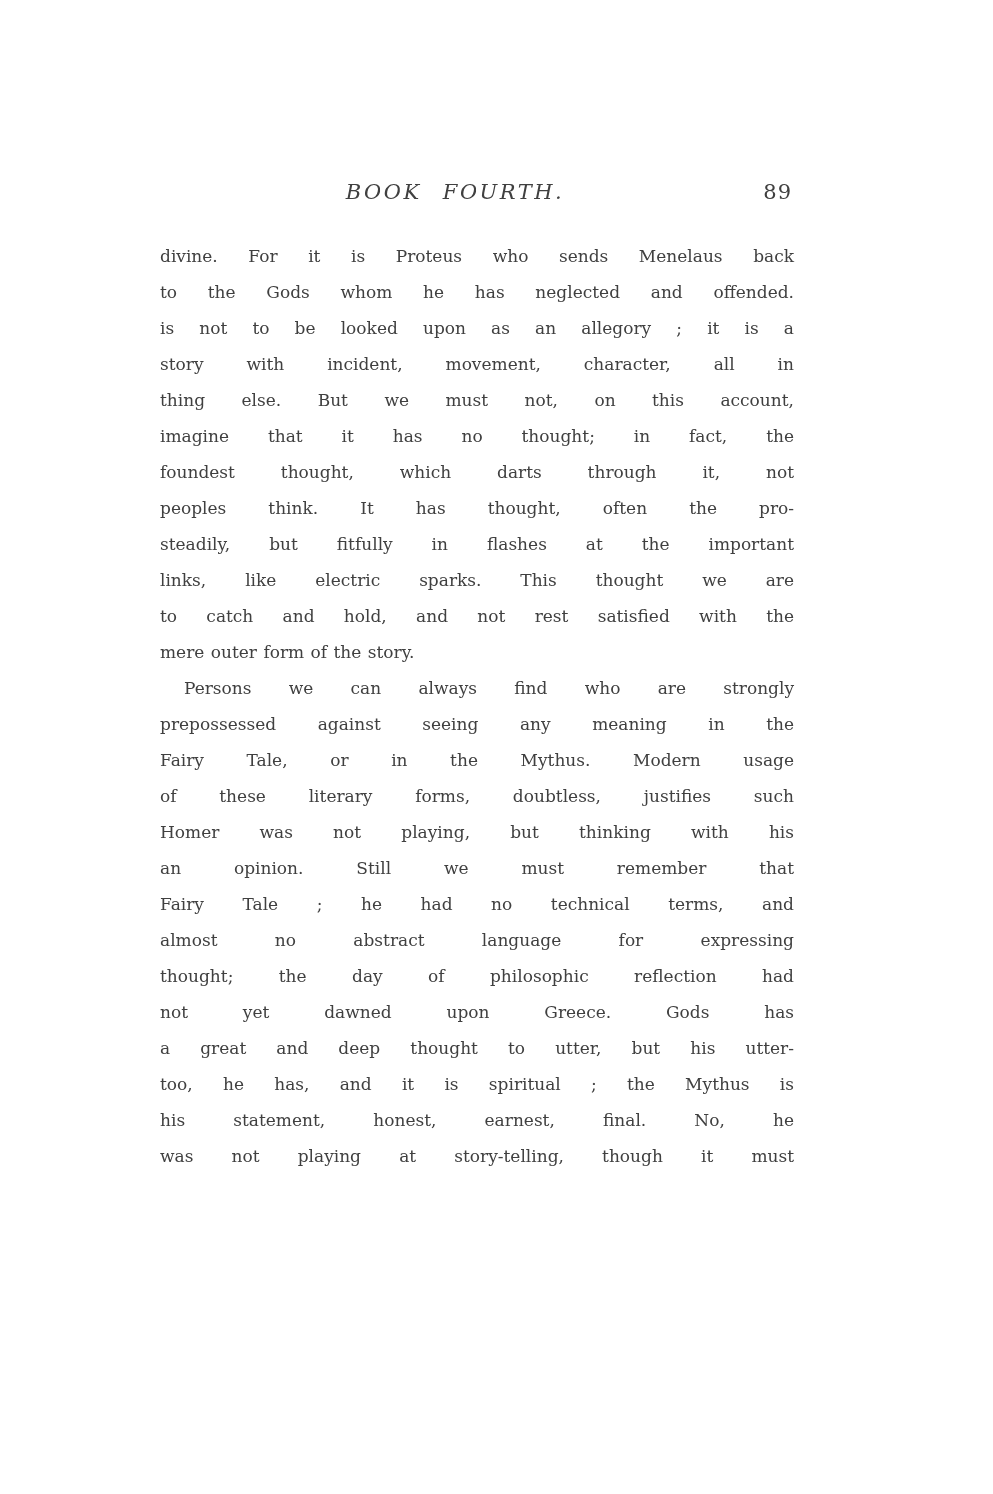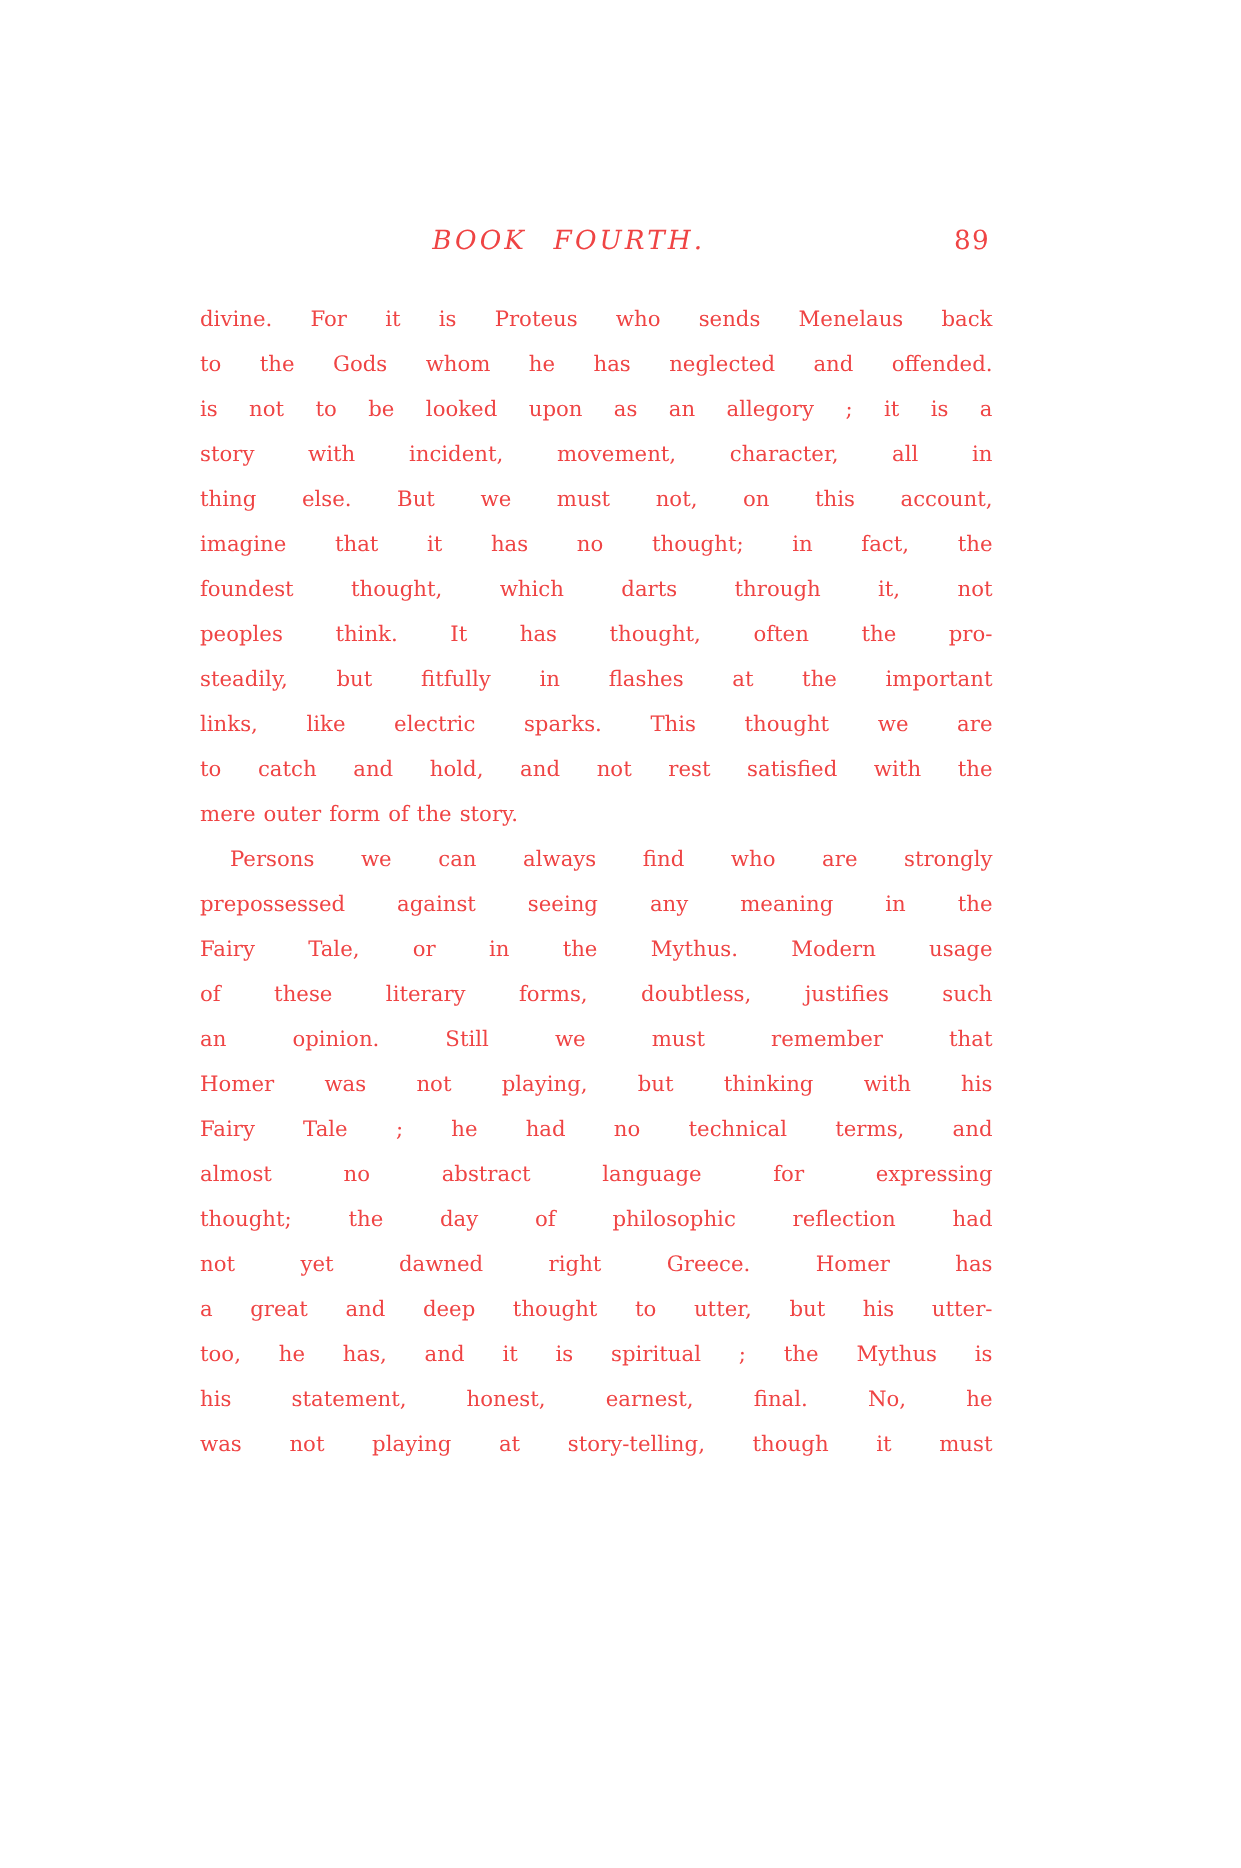--- a/index.html
+++ b/index.html
@@ -6,21 +6,21 @@
     margin: 0;
     padding: 0;
     background: #ffffff;
   }
   .page {
     position: relative;
     width: 845px;
     height: 1494px;
     background: #ffffff;
     font-family: "DejaVu Serif", serif;
-    color: #ef4444;
+    color: #404040;
     overflow: hidden;
   }
   .content {
     position: absolute;
     left: 160px;
     top: 180px;
     width: 634px;
   }
   .running-head {
     position: relative;
@@ -84,26 +84,26 @@
       <div class="line">foundest thought, which darts through it, not</div>
       <div class="line">peoples think. It has thought, often the pro-</div>
       <div class="line">steadily, but fitfully in flashes at the important</div>
       <div class="line">links, like electric sparks. This thought we are</div>
       <div class="line">to catch and hold, and not rest satisfied with the</div>
       <div class="line para-end">mere outer form of the story.</div>
       <div class="line indent">Persons we can always find who are strongly</div>
       <div class="line">prepossessed against seeing any meaning in the</div>
       <div class="line">Fairy Tale, or in the Mythus. Modern usage</div>
       <div class="line">of these literary forms, doubtless, justifies such</div>
+      <div class="line">Homer was not playing, but thinking with his</div>
       <div class="line">an opinion. Still we must remember that</div>
-      <div class="line">Homer was not playing, but thinking with his</div>
       <div class="line">Fairy Tale ; he had no technical terms, and</div>
       <div class="line">almost no abstract language for expressing</div>
       <div class="line">thought; the day of philosophic reflection had</div>
-      <div class="line">not yet dawned right Greece. Homer has</div>
+      <div class="line">not yet dawned upon Greece. Gods has</div>
       <div class="line">a great and deep thought to utter, but his utter-</div>
       <div class="line">too, he has, and it is spiritual ; the Mythus is</div>
       <div class="line">his statement, honest, earnest, final. No, he</div>
       <div class="line">was not playing at story-telling, though it must</div>
     </div>
 
   </div>
 </div>
 
 </body></html>

